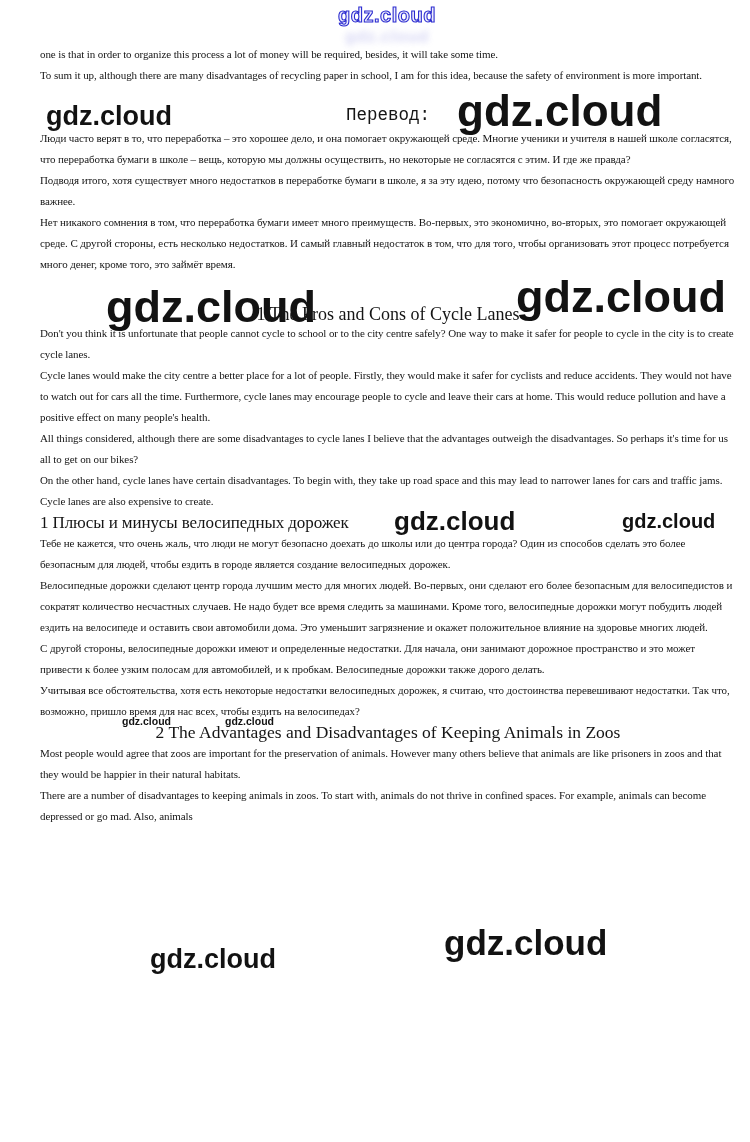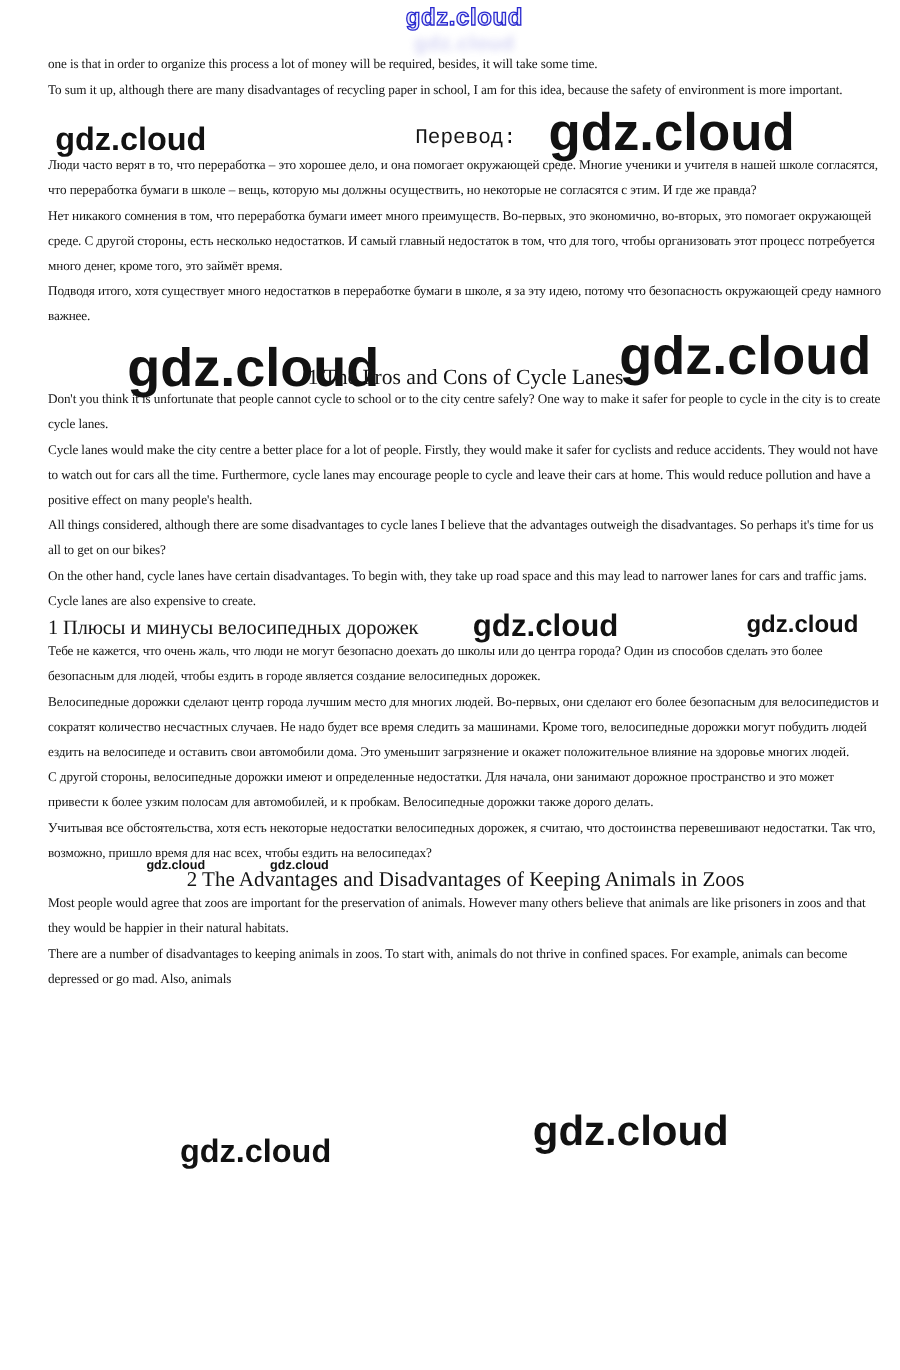--- a/index.html
+++ b/index.html
@@ -89,22 +89,22 @@
     <p class="body">one is that in order to organize this process a lot of money will be required, besides, it will take some time.</p>
     <p class="body">To sum it up, although there are many disadvantages of recycling paper in school, I am for this idea, because the safety of environment is more important.</p>
 
     <div class="row-translation">
       <span class="wm wm-left">gdz.cloud</span>
       <span class="label">Перевод:</span>
       <span class="wm wm-right">gdz.cloud</span>
     </div>
 
     <p class="body">Люди часто верят в то, что переработка – это хорошее дело, и она помогает окружающей среде. Многие ученики и учителя в нашей школе согласятся, что переработка бумаги в школе – вещь, которую мы должны осуществить, но некоторые не согласятся с этим. И где же правда?</p>
+    <p class="body">Подводя итого, хотя существует много недостатков в переработке бумаги в школе, я за эту идею, потому что безопасность окружающей среду намного важнее.</p>
     <p class="body">Нет никакого сомнения в том, что переработка бумаги имеет много преимуществ. Во-первых, это экономично, во-вторых, это помогает окружающей среде. С другой стороны, есть несколько недостатков. И самый главный недостаток в том, что для того, чтобы организовать этот процесс потребуется много денег, кроме того, это займёт время.</p>
-    <p class="body">Подводя итого, хотя существует много недостатков в переработке бумаги в школе, я за эту идею, потому что безопасность окружающей среду намного важнее.</p>
 
     <div class="row-title1">
       <span class="wm wm-left">gdz.cloud</span>
       <span class="wm wm-right">gdz.cloud</span>
       <span class="title">1 The Pros and Cons of Cycle Lanes</span>
     </div>
 
     <p class="body">Don't you think it is unfortunate that people cannot cycle to school or to the city centre safely? One way to make it safer for people to cycle in the city is to create cycle lanes.</p>
     <p class="body">Cycle lanes would make the city centre a better place for a lot of people. Firstly, they would make it safer for cyclists and reduce accidents. They would not have to watch out for cars all the time. Furthermore, cycle lanes may encourage people to cycle and leave their cars at home. This would reduce pollution and have a positive effect on many people's health.</p>
     <p class="body">All things considered, although there are some disadvantages to cycle lanes I believe that the advantages outweigh the disadvantages. So perhaps it's time for us all to get on our bikes?</p>

